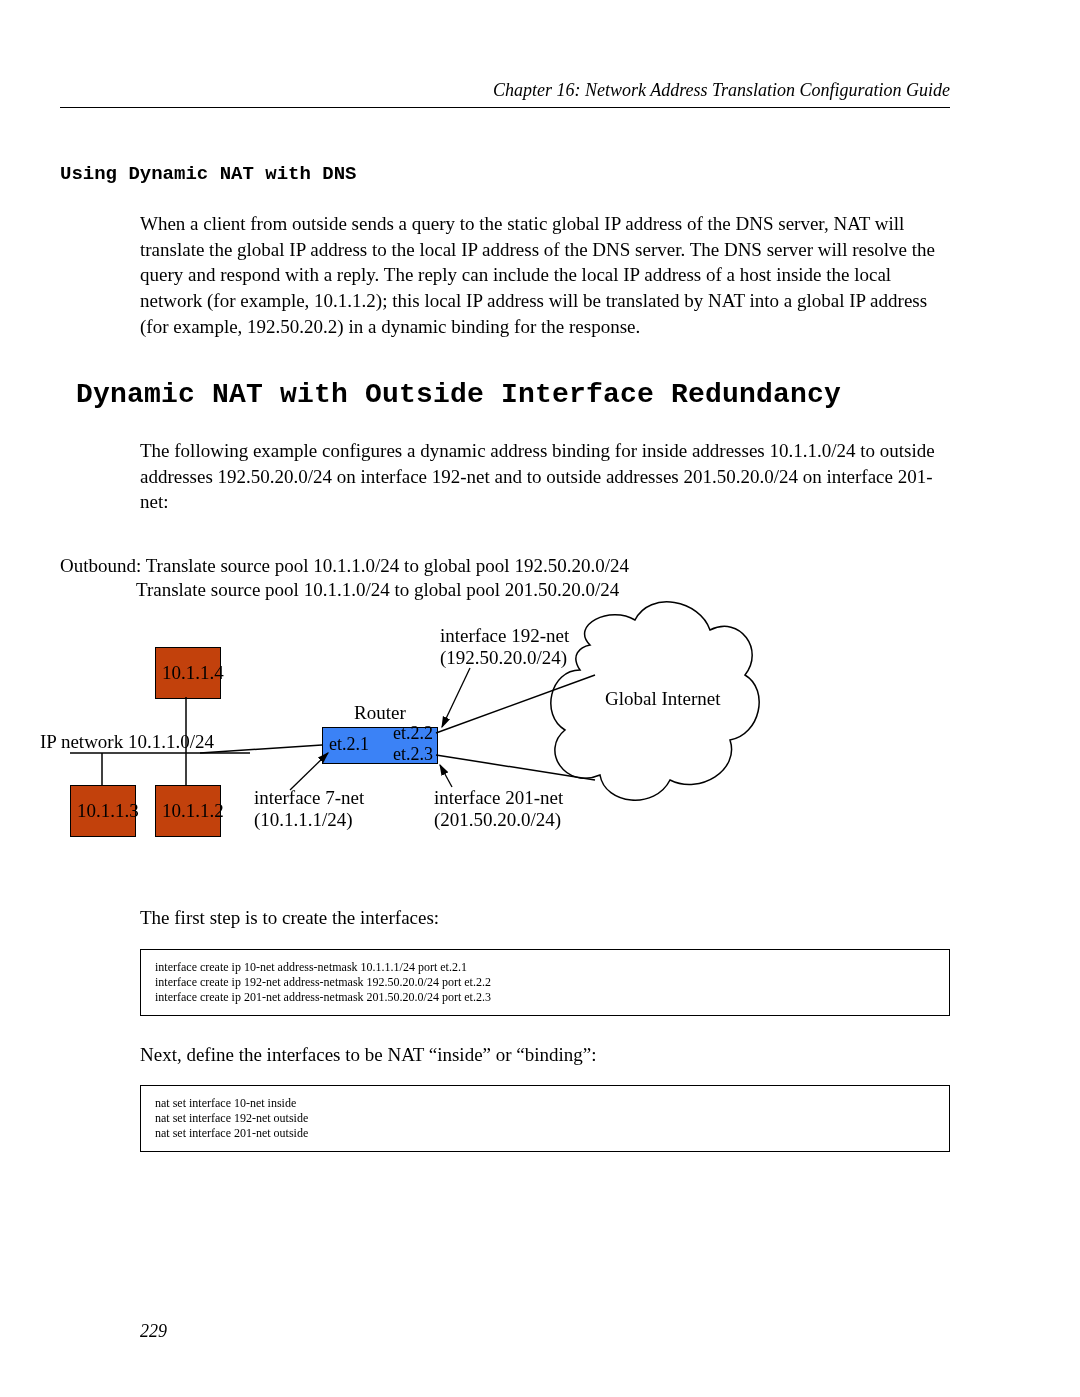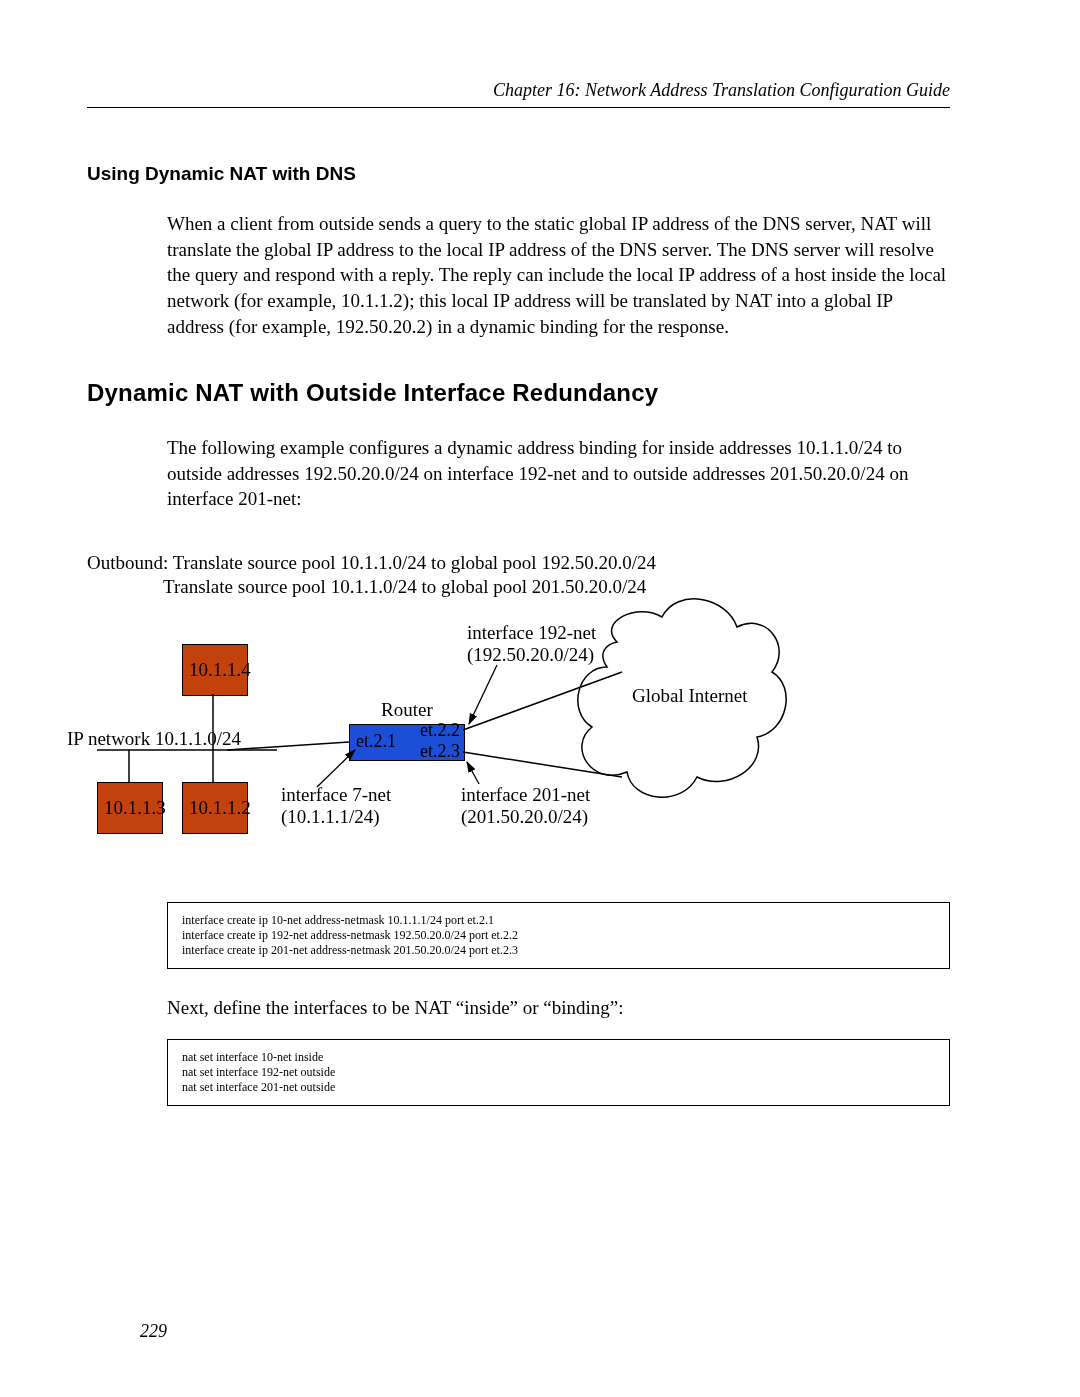--- a/index.html
+++ b/index.html
@@ -7,53 +7,54 @@
     padding: 0;
     background: #fff;
     font-family: "Palatino Linotype", "Book Antiqua", Palatino, Georgia, serif;
     color: #000;
   }
   .page {
     width: 1080px;
     height: 1397px;
     position: relative;
     box-sizing: border-box;
-    padding: 80px 130px 60px 87px;
+    padding: 80px 130px 60px 60px;
   }
   .chapter-header {
     text-align: right;
     font-style: italic;
     font-size: 18px;
     margin-bottom: 6px;
   }
   .rule {
     border: none;
     border-top: 1.5px solid #000;
     margin: 0 0 55px 0;
   }
   .subsection-title {
-    font-family: Liberation Sans, sans-serif;
+    font-family: Liberation Mono, monospace;
     font-weight: bold;
     font-size: 19px;
     margin-bottom: 26px;
   }
   .body-text {
     font-size: 19px;
     line-height: 1.35;
     margin-left: 80px;
     margin-bottom: 40px;
     text-align: left;
   }
   .section-title {
-    font-family: Liberation Sans, sans-serif;
+    font-family: Liberation Mono, monospace;
     font-weight: bold;
-    font-size: 24px;
+    font-size: 28px;
     margin-top: 20px;
     margin-bottom: 28px;
     letter-spacing: 0.2px;
+    margin-left: 16px;
   }
   .diagram {
     position: relative;
     width: 820px;
     height: 320px;
     margin: 20px 0 30px -10px;
     font-size: 19px;
   }
   .diagram .label {
     position: absolute;
@@ -63,21 +64,21 @@
     position: absolute;
     border: 1.5px solid #000;
     background: #c2410c;
     padding: 14px 6px;
     font-size: 19px;
     text-align: center;
   }
   .router-box {
     position: absolute;
     border: 1.5px solid #000;
-    background: #1d4ed8;
+    background: #3b82f6;
     width: 114px;
     height: 35px;
   }
   svg.overlay {
     position: absolute;
     left: 0;
     top: 0;
   }
   .codebox {
     border: 1.5px solid #000;
@@ -174,20 +175,21 @@
                C 690 60, 715 95, 695 120
                C 720 135, 710 180, 680 185
                C 690 215, 650 240, 620 225
                C 605 255, 555 250, 550 220
                C 515 235, 490 195, 515 175
                C 490 160, 500 115, 530 115
                C 520 100, 530 92, 540 90 Z" fill="none" stroke="#000" stroke-width="1.5"></path>
     </svg>
   </div>
 
+  <div class="body-text" style="margin-bottom:18px;">The first step is to create the interfaces:</div>
   <div class="codebox">interface create ip 10-net address-netmask 10.1.1.1/24 port et.2.1
 interface create ip 192-net address-netmask 192.50.20.0/24 port et.2.2
 interface create ip 201-net address-netmask 201.50.20.0/24 port et.2.3</div>
 
   <div class="body-text" style="margin-bottom:18px;">Next, define the interfaces to be NAT “inside” or “binding”:</div>
   <div class="codebox">nat set interface 10-net inside
 nat set interface 192-net outside
 nat set interface 201-net outside</div>
 
   <div class="footer">

